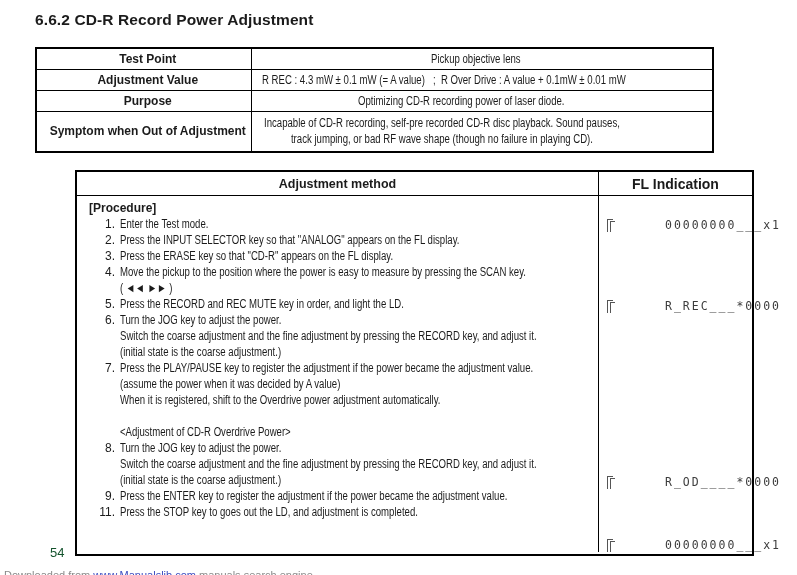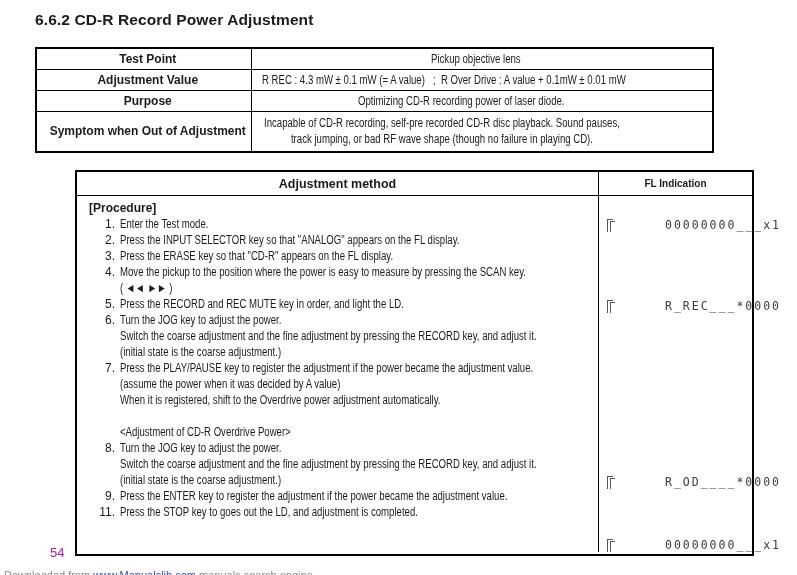--- a/index.html
+++ b/index.html
@@ -46,21 +46,21 @@
     margin-left:40px;
   }
   .mhead { display:flex; height:24px; border-bottom:1.5px solid #000; }
   .mh-left {
     width:522px; border-right:1.5px solid #000;
     display:flex; align-items:center; justify-content:center;
     font-size:12.5px; font-weight:bold;
   }
   .mh-right {
     flex:1; display:flex; align-items:center; justify-content:center;
-    font-size:10px; font-weight:bold;
+    font-size:14px; font-weight:bold;
   }
   .mbody { display:flex; height:356px; }
   .mcol-left  { width:522px; border-right:1.5px solid #000; padding:4px 0 0 12px; overflow:visible; }
   .mcol-right { flex:1; position:relative; }
 
   .pline { display:flex; height:16px; line-height:16px; font-size:12px; }
   .pline .num { flex:none; width:26px; text-align:right; white-space:pre; }
   .pline .txt { margin-left:5px; }
   .plabel { font-weight:bold; height:16px; line-height:16px; font-size:12px; }
   .gap { margin-top:16px; }
@@ -72,21 +72,21 @@
     letter-spacing:2px; color:#3c3c3c; white-space:pre; line-height:14px;
   }
   .qo,.qc { flex:none; width:6px; height:13px; position:relative; }
   .qo { border-left:1px solid #555; border-top:1px solid #555; margin-right:4px; }
   .qo::after { content:""; position:absolute; left:1.5px; top:1.5px; width:4px; height:10px;
                border-left:1px solid #555; border-top:1px solid #555; }
   .qc { border-right:1px solid #555; border-bottom:1px solid #555; margin-left:1px; }
   .qc::after { content:""; position:absolute; right:1.5px; bottom:1.5px; width:4px; height:10px;
                border-right:1px solid #555; border-bottom:1px solid #555; }
 
-  .pagenum { position:absolute; left:50px; top:545px; font-size:13px; color:#a21caf; }
+  .pagenum { position:absolute; left:50px; top:545px; font-size:13px; color:#14532d; }
 
   .watermark {
     position:absolute; left:4px; top:569px; font-size:11px; color:#8a8a8a;
     white-space:pre;
   }
   .wm-link { color:#3b4bc0; }
 </style>
 </head>
 <body>
 

